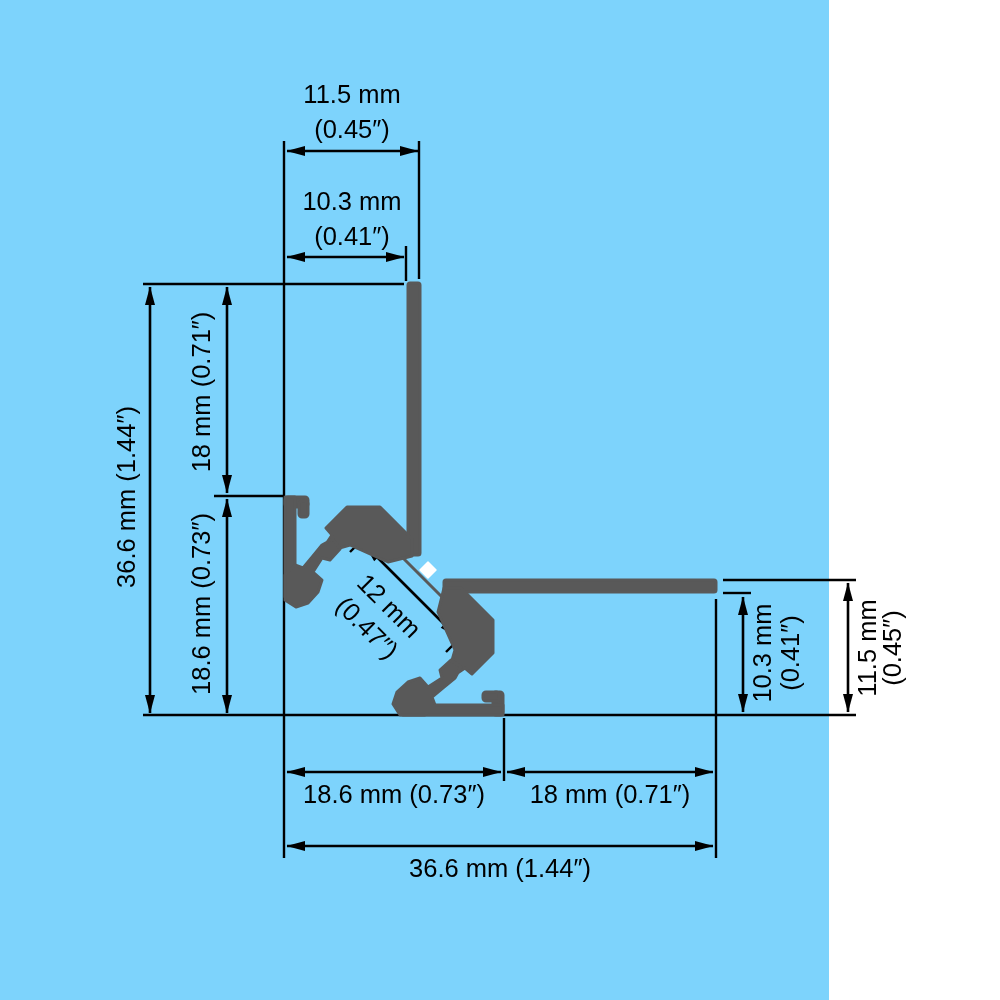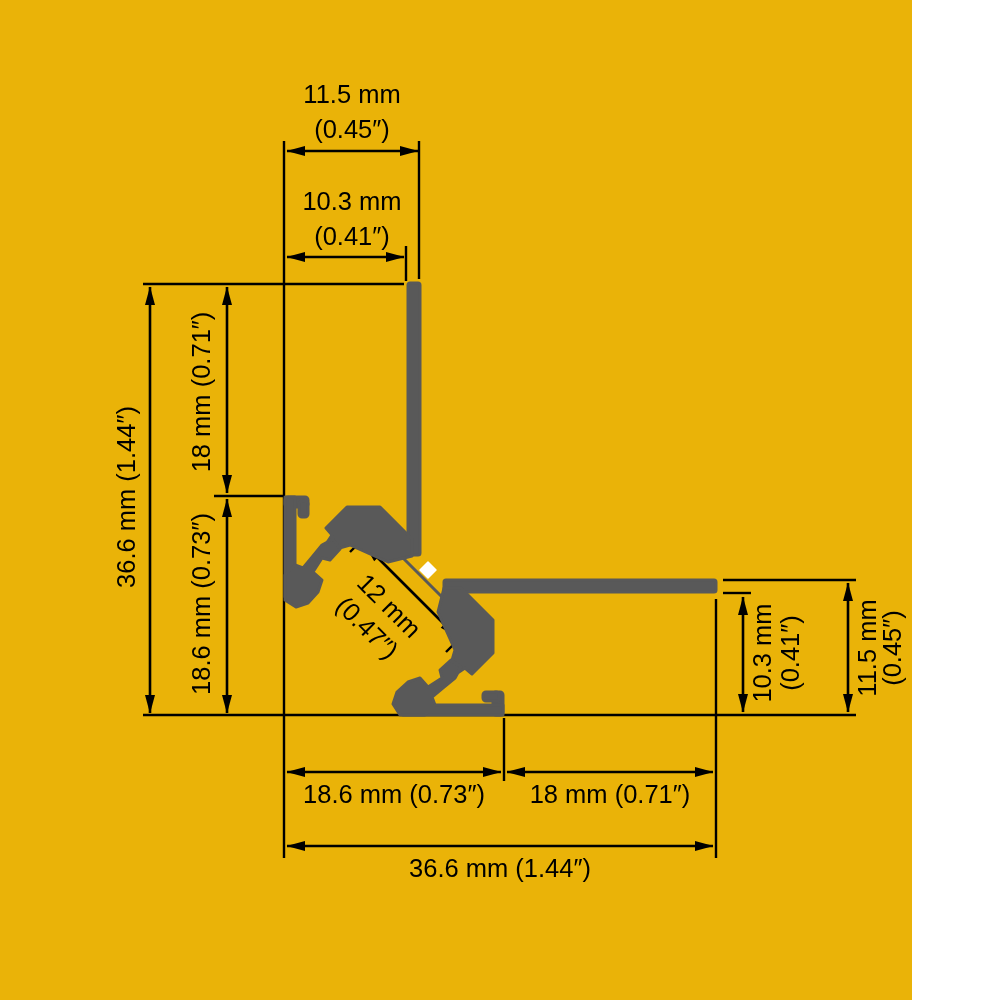--- a/index.html
+++ b/index.html
@@ -2,23 +2,23 @@
 <html><head>
 <meta charset="utf-8">
 <style>
   html, body {
     margin: 0;
     padding: 0;
     background: #ffffff;
   }
   .canvas {
     position: relative;
-    width: 912px;
+    width: 829px;
     height: 1000px;
-    background: #eab308;
+    background: #7dd3fc;
     font-family: "Liberation Sans", "DejaVu Sans", sans-serif;
   }
   svg { display: block; }
   .ext  { stroke: #000000; stroke-width: 2.4; fill: none; }
   .dim  { stroke: #000000; stroke-width: 2.6; fill: none; }
   .tick { stroke: #000000; stroke-width: 2.4; fill: none; }
   .metal { fill: #595959; stroke: #595959; stroke-width: 3; stroke-linejoin: round; stroke-linecap: round; }
   .cut   { fill: #ffffff; stroke: #ffffff; stroke-width: 1.5; stroke-linejoin: round; }
   .lbl {
     font-family: "Liberation Sans", "DejaVu Sans", sans-serif;

